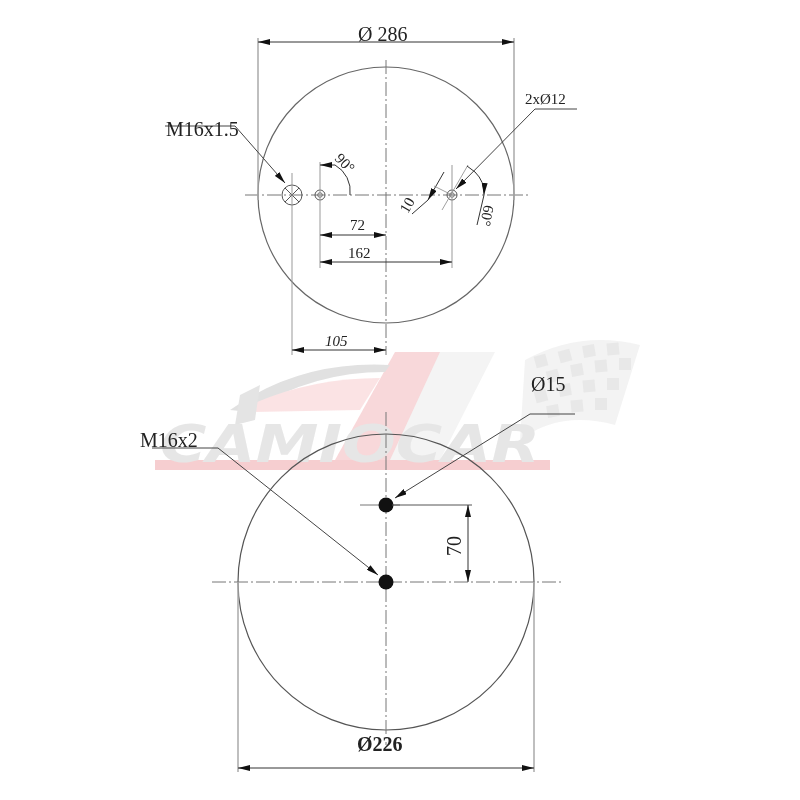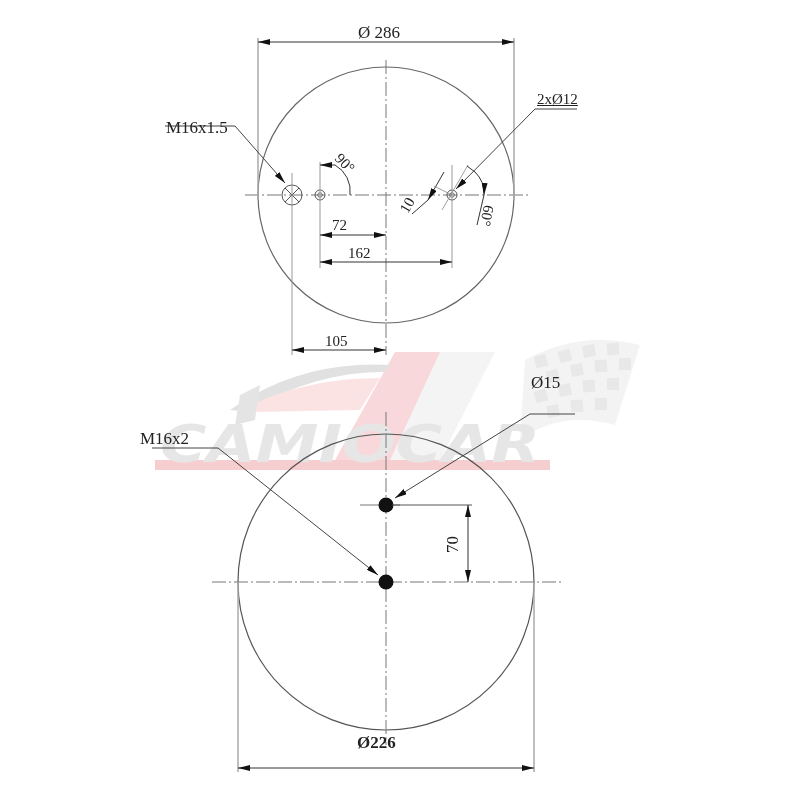--- a/index.html
+++ b/index.html
@@ -1,19 +1,19 @@
 <!DOCTYPE html>
 <html><head>
 <meta charset="utf-8">
 <style>
   html, body { margin:0; padding:0; background:#ffffff; }
   body { width:800px; height:800px; overflow:hidden; position:relative; font-family:"Liberation Serif", "DejaVu Serif", serif; }
   #drawing { position:absolute; left:0; top:0; width:800px; height:800px; }
   .label { position:absolute; font-family:"Liberation Serif", "DejaVu Serif", serif; color:#222; white-space:nowrap; line-height:1; }
-  .lbl-lg { font-size:17px; }
+  .lbl-lg { font-size:20px; }
   .lbl-md { font-size:15px; }
 </style>
 </head>
 <body>
 
 <svg id="drawing" viewBox="0 0 800 800" xmlns="http://www.w3.org/2000/svg">
   <defs>
     <marker id="arr" markerWidth="12" markerHeight="6" refX="12" refY="3" orient="auto" markerUnits="userSpaceOnUse">
       <path d="M0,0 L12,3 L0,6 Z" fill="#111"></path>
     </marker>
@@ -130,24 +130,24 @@
     <line x1="468" y1="505" x2="468" y2="582" stroke="#333" stroke-width="1" marker-start="url(#arrs)" marker-end="url(#arr)"></line>
 
     <line x1="238" y1="582" x2="238" y2="772" stroke="#aaa" stroke-width="1.5"></line>
     <line x1="534" y1="582" x2="534" y2="772" stroke="#aaa" stroke-width="1.5"></line>
     <line x1="238" y1="768" x2="534" y2="768" stroke="#333" stroke-width="1" marker-start="url(#arrs)" marker-end="url(#arr)"></line>
   </g>
 </svg>
 
 <div class="label lbl-lg" style="left:358px; top:24px;">Ø 286</div>
 <div class="label lbl-lg" style="left:166px; top:119px;">M16x1.5</div>
-<div class="label lbl-md" style="left:537px; top:92px;text-decoration:underline;">2xØ12</div>
+<div class="label lbl-md" style="left:525px; top:92px;">2xØ12</div>
 <div class="label lbl-md" style="left:334px; top:156px; transform:rotate(45deg);">90°</div>
 <div class="label lbl-md" style="left:476px; top:208px; transform:rotate(100deg);">60°</div>
 <div class="label lbl-md" style="left:400px; top:198px; transform:rotate(-60deg);">10</div>
-<div class="label lbl-md" style="left:332px; top:218px;">72</div>
+<div class="label lbl-md" style="left:350px; top:218px;">72</div>
 <div class="label lbl-md" style="left:348px; top:246px;">162</div>
-<div class="label lbl-md" style="left:325px; top:334px;">105</div>
+<div class="label lbl-md" style="left:325px; top:334px;font-style:italic;">105</div>
 
 <div class="label lbl-lg" style="left:531px; top:374px;">Ø15</div>
 <div class="label lbl-lg" style="left:140px; top:430px;">M16x2</div>
 <div class="label lbl-lg" style="left:444px; top:536px; transform:rotate(-90deg);">70</div>
 <div class="label lbl-lg" style="left:357px; top:734px;font-weight:bold;">Ø226</div>
 
 </body></html>

